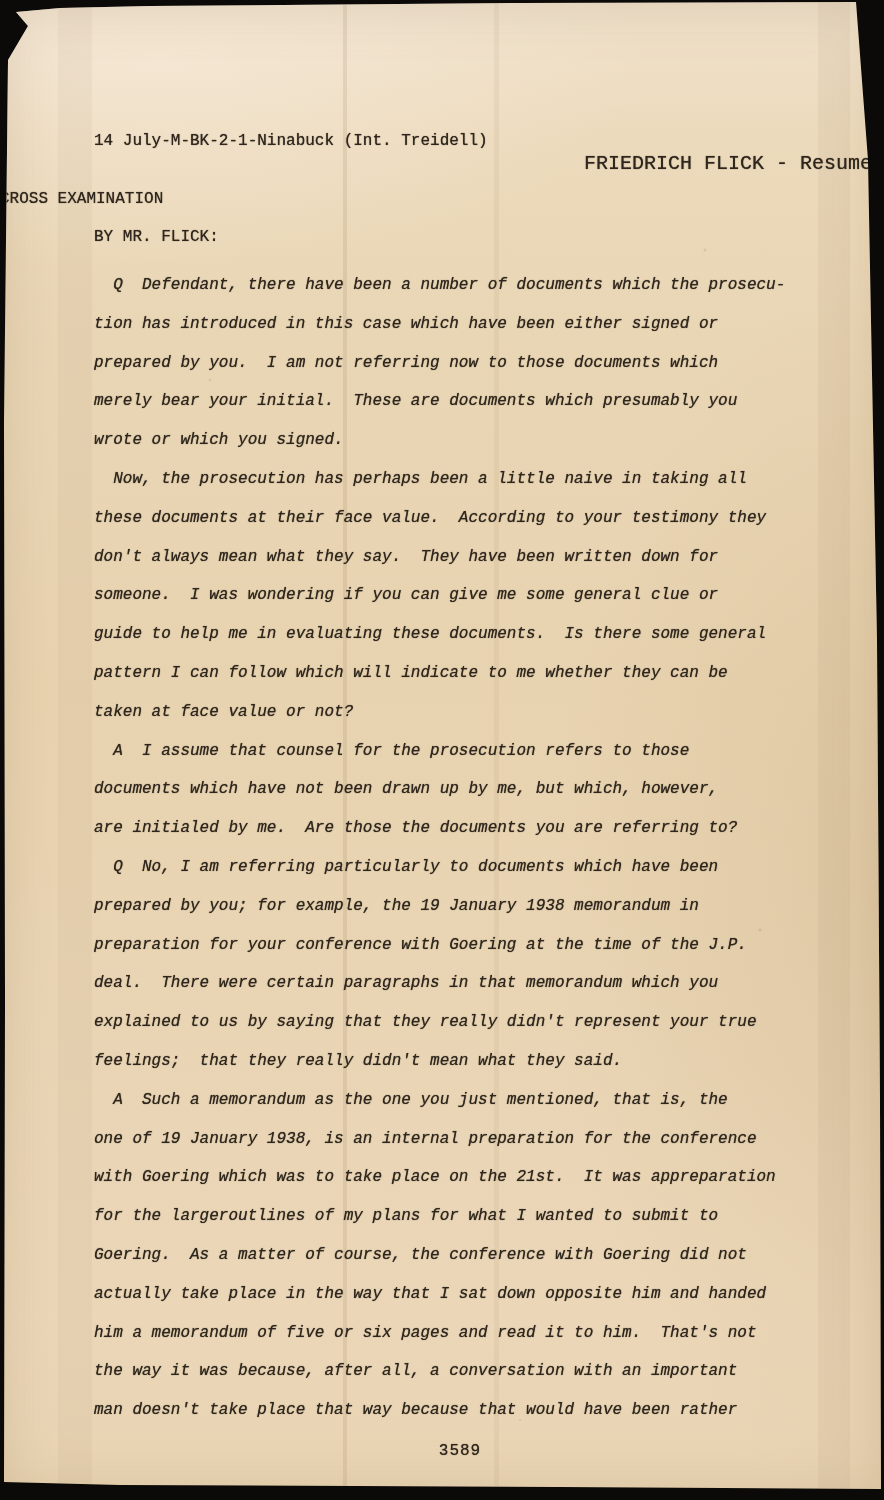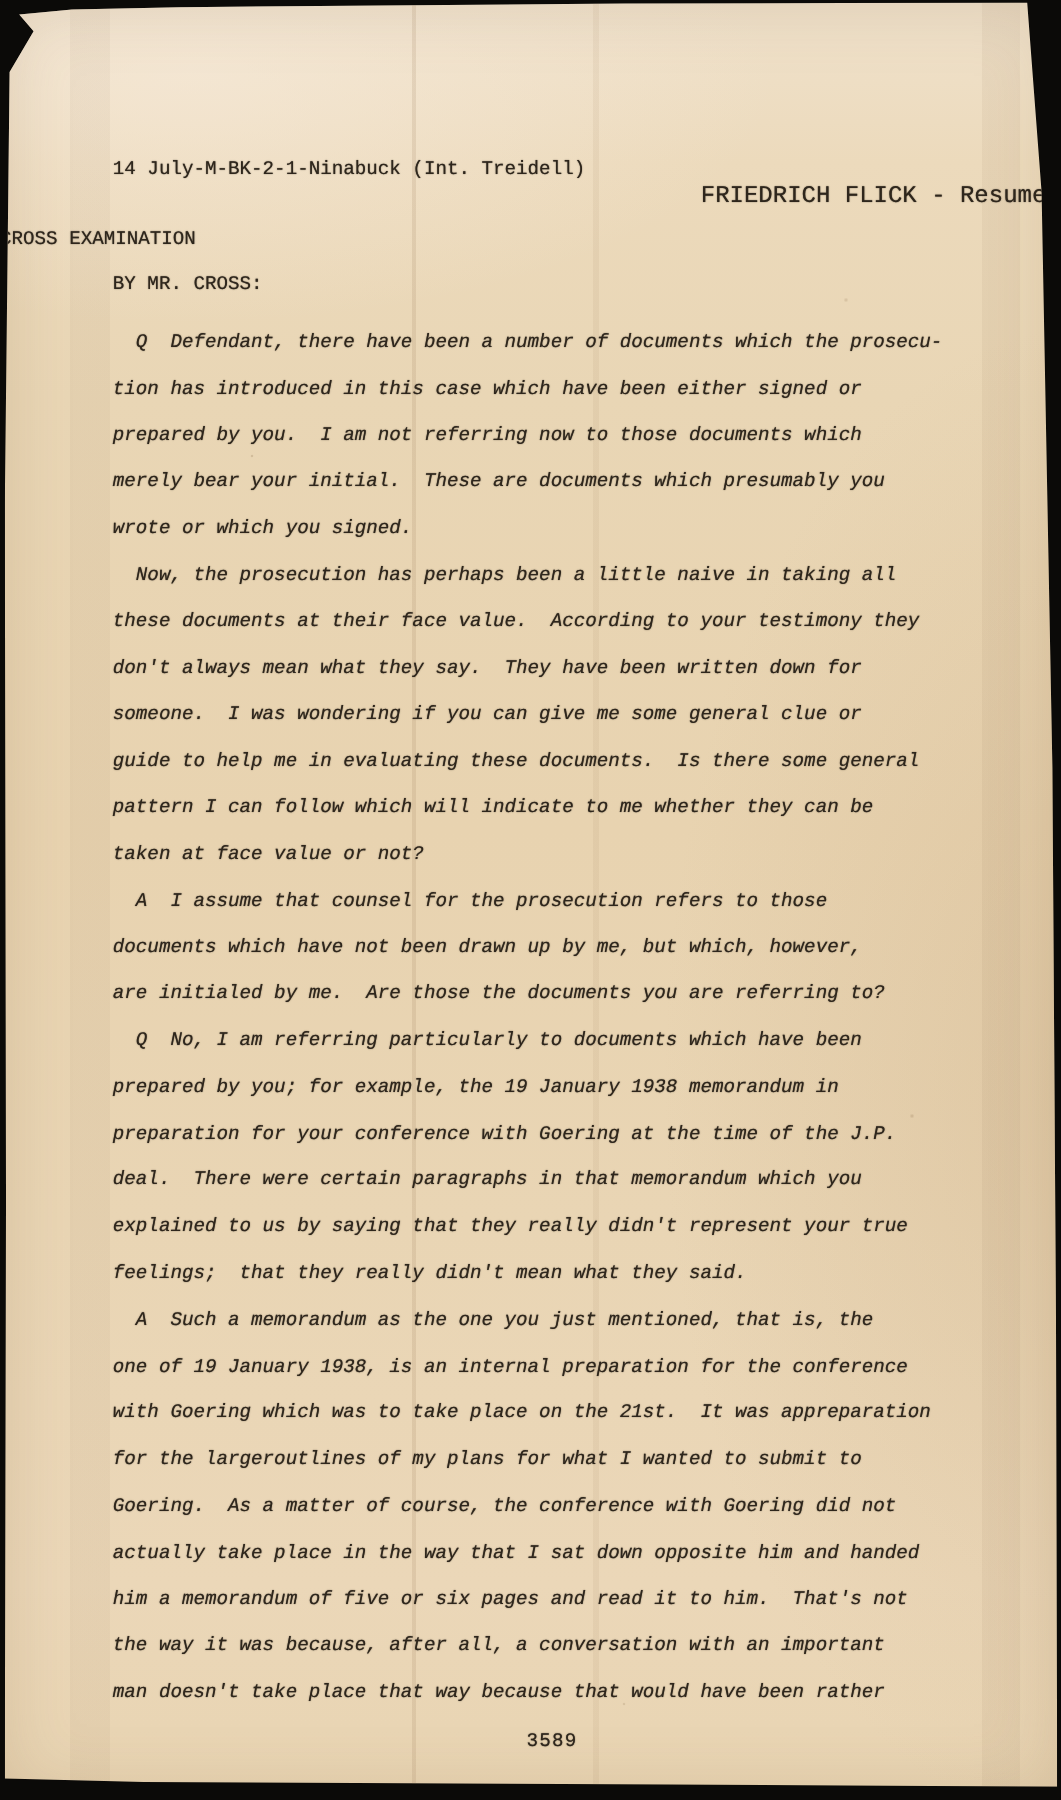--- a/index.html
+++ b/index.html
@@ -113,19 +113,19 @@
     <div class="grain"></div>
 
     <div class="doc-header ink">
       <div>14 July-M-BK-2-1-Ninabuck (Int. Treidell)</div>
     </div>
 
     <div class="doc-title ink">FRIEDRICH FLICK - Resumed</div>
 
     <div class="doc-subtitle ink">CROSS EXAMINATION</div>
 
-    <div class="examiner ink">BY MR. CROSS:</div>
+    <div class="examiner ink">BY MR. FLICK:</div>
 
     <div class="body-text ink"><div class="tline">  Q  Defendant, there have been a number of documents which the prosecu-</div><div class="tline">tion has introduced in this case which have been either signed or</div><div class="tline">prepared by you.  I am not referring now to those documents which</div><div class="tline">merely bear your initial.  These are documents which presumably you</div><div class="tline">wrote or which you signed.</div><div class="tline">  Now, the prosecution has perhaps been a little naive in taking all</div><div class="tline">these documents at their face value.  According to your testimony they</div><div class="tline">don't always mean what they say.  They have been written down for</div><div class="tline">someone.  I was wondering if you can give me some general clue or</div><div class="tline">guide to help me in evaluating these documents.  Is there some general</div><div class="tline">pattern I can follow which will indicate to me whether they can be</div><div class="tline">taken at face value or not?</div><div class="tline">  A  I assume that counsel for the prosecution refers to those</div><div class="tline">documents which have not been drawn up by me, but which, however,</div><div class="tline">are initialed by me.  Are those the documents you are referring to?</div><div class="tline">  Q  No, I am referring particularly to documents which have been</div><div class="tline">prepared by you; for example, the 19 January 1938 memorandum in</div><div class="tline">preparation for your conference with Goering at the time of the J.P.</div><div class="tline">deal.  There were certain paragraphs in that memorandum which you</div><div class="tline">explained to us by saying that they really didn't represent your true</div><div class="tline">feelings;  that they really didn't mean what they said.</div><div class="tline">  A  Such a memorandum as the one you just mentioned, that is, the</div><div class="tline">one of 19 January 1938, is an internal preparation for the conference</div><div class="tline">with Goering which was to take place on the 21st.  It was appreparation</div><div class="tline">for the largeroutlines of my plans for what I wanted to submit to</div><div class="tline">Goering.  As a matter of course, the conference with Goering did not</div><div class="tline">actually take place in the way that I sat down opposite him and handed</div><div class="tline">him a memorandum of five or six pages and read it to him.  That's not</div><div class="tline">the way it was because, after all, a conversation with an important</div><div class="tline">man doesn't take place that way because that would have been rather</div></div>
 
     <div class="page-number ink">3589</div>
   </div>
 </div>
 
 </body></html>

